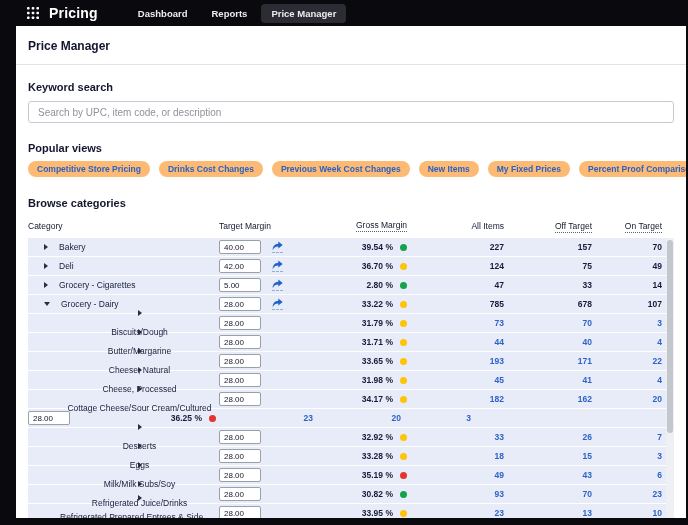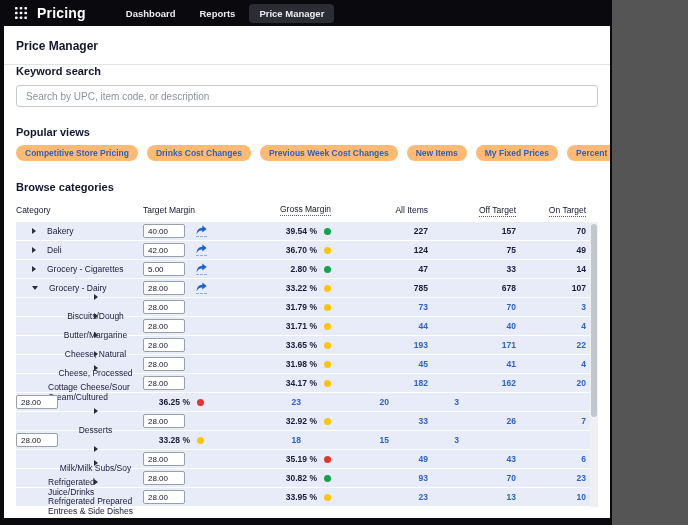--- a/index.html
+++ b/index.html
@@ -1,30 +1,30 @@
 <!DOCTYPE html>
 <html><head>
 <meta charset="utf-8">
 <style>
   * { margin:0; padding:0; box-sizing:border-box; }
   body { font-family:"Liberation Sans", sans-serif; background:#555; }
-  .frame { width:612px; height:525px; background:#0a0a0e; padding:0 2px 7px 4px; position:relative; overflow:hidden; }
+  .frame { width:688px; height:525px; background:#0a0a0e; padding:0 2px 7px 16px; position:relative; overflow:hidden; }
   
   .navbar { height:26px; background:#0a0a0e; display:flex; align-items:center; padding:0 11px; }
   .waffle { margin-right:10px; display:flex; align-items:center; }
   .brand { color:#fff; font-size:14px; font-weight:bold; letter-spacing:.2px; margin-right:30px; }
   .nav-item { color:#ececf0; font-size:9.5px; font-weight:bold; padding:4px 10px; border-radius:4px; margin-right:4px; cursor:pointer; }
   .nav-item.active { background:#2c2c35; }
   
   .content { background:#fff; height:492px; overflow:hidden; }
   .page-head { padding:13px 12px 11px; border-bottom:1px solid #e2e3e7; }
   .page-title { font-size:12px; font-weight:bold; color:#14162e; }
   .section { padding:0 12px; }
   .sec-heading { font-size:11px; font-weight:bold; color:#14162e; }
-  .kw { }
+  .kw { margin-top:16px; }
   .search-input { margin-top:8px; width:100%; height:22px; border:1px solid #c6c9cf; border-radius:3px; padding:0 9px; font-size:10px; color:#333; font-family:"Liberation Sans",sans-serif; }
   .search-input::placeholder { color:#8d929b; }
   .views { margin-top:19px; }
   .chips { margin-top:7px; display:flex; gap:9px; }
   .chip { background:#fdba74; color:#2a62c4; font-size:8.5px; font-weight:bold; padding:3px 9px; border-radius:9px; white-space:nowrap; cursor:pointer; }
   .browse { margin-top:20px; }
   
   .tbl { margin-top:4px; position:relative; }
   .thead { display:flex; align-items:center; padding:7px 0 6px; font-size:8.5px; font-weight:normal; color:#14162e; }
   .dotted { border-bottom:1px dotted #5c5e68; padding-bottom:1px; }
@@ -307,20 +307,24 @@
     </div>
     <div class="c-gross">
       <span class="gm-val">32.92 %</span>
       <span class="dot" style="background: rgb(253, 196, 8);"></span>
     </div>
     <div class="c-num c-all link">33</div>
     <div class="c-num c-off link">26</div>
     <div class="c-num c-on link">7</div>
   </div>
             <div class="trow sub">
+    <div class="c-cat">
+      <span class="caret caret-right"></span>
+      <span class="cat-label">Eggs</span>
+    </div>
     <div class="c-target">
       <input class="tm-input" type="text" value="28.00" style="">
 
     </div>
     <div class="c-gross">
       <span class="gm-val">33.28 %</span>
       <span class="dot" style="background: rgb(253, 196, 8);"></span>
     </div>
     <div class="c-num c-all link">18</div>
     <div class="c-num c-off link">15</div>

